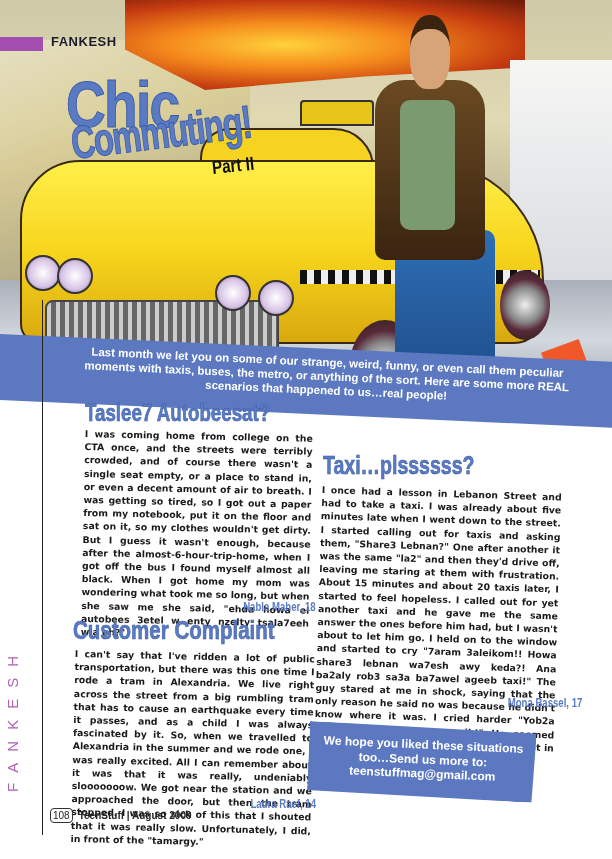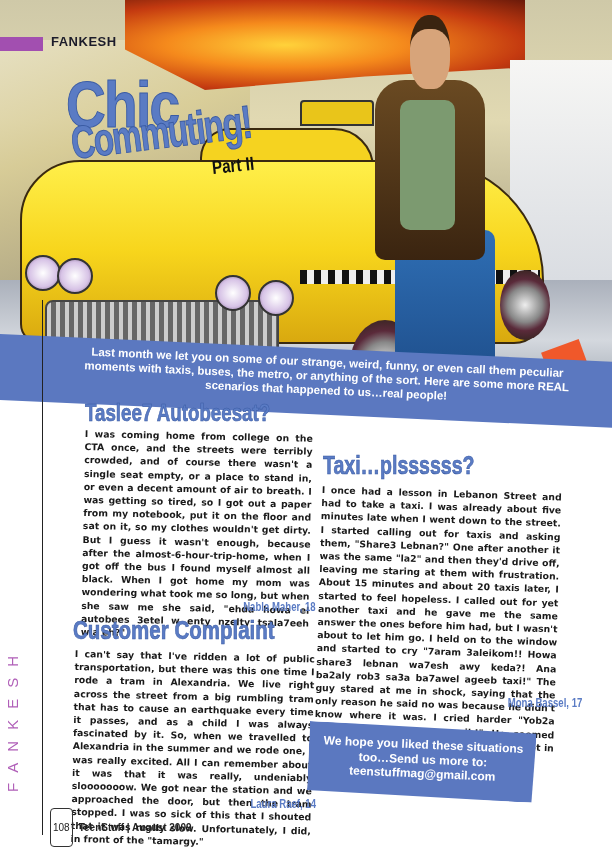--- a/index.html
+++ b/index.html
@@ -49,21 +49,21 @@
   .vertical-section { position:absolute; left:4px; top:645px; width:24px; font-family:"Liberation Sans", sans-serif; font-size:15px; color:#b05fb8; letter-spacing:11px; writing-mode:vertical-rl; transform:rotate(180deg); }
 
   .story-heading { position:absolute; font-family:"Liberation Sans", sans-serif; font-weight:bold; color:#5a7bc4; line-height:1; -webkit-text-stroke:0.6px #3b5ca4; transform-origin:left; }
   .story-body { position:absolute; font-family:"DejaVu Sans", sans-serif; font-weight:bold; font-size:9.3px; line-height:13.2px; color:#1a1a1a; text-align:justify; transform-origin:left top; }
   .byline { position:absolute; font-family:"Liberation Sans", sans-serif; font-weight:bold; font-size:12px; color:#5a7bc4; transform:scaleX(0.8); transform-origin:right; }
 
   .cta-box { position:absolute; left:310px; top:721px; width:227px; height:72px; background:#5b78c0; transform:rotate(2.5deg); transform-origin:left top; clip-path: polygon(0 0,100% 4%,99% 100%,0 96%); }
   .cta-text { position:absolute; left:318px; top:733px; width:212px; color:#fff; font-family:"Liberation Sans", sans-serif; font-weight:bold; font-size:12px; line-height:14.5px; text-align:center; transform:rotate(2.5deg); transform-origin:left top; }
 
   .footer { position:absolute; left:50px; top:808px; display:flex; align-items:center; gap:6px; }
-  .page-num { border:1px solid #333; border-radius:4px; font-family:"Liberation Sans", sans-serif; font-size:10px; padding:12px 2px; line-height:13px; color:#222; }
+  .page-num { border:1px solid #333; border-radius:4px; font-family:"Liberation Sans", sans-serif; font-size:10px; padding:0 2px; line-height:13px; color:#222; }
   .footer-text { font-family:"Liberation Sans", sans-serif; font-weight:bold; font-size:10px; color:#222; }
 </style>
 </head>
 <body>
 
 <div class="hero">
   <div class="wall-left"></div>
   <div class="sky"></div>
   <div class="wall-right"></div>
   <div class="ground"></div>

